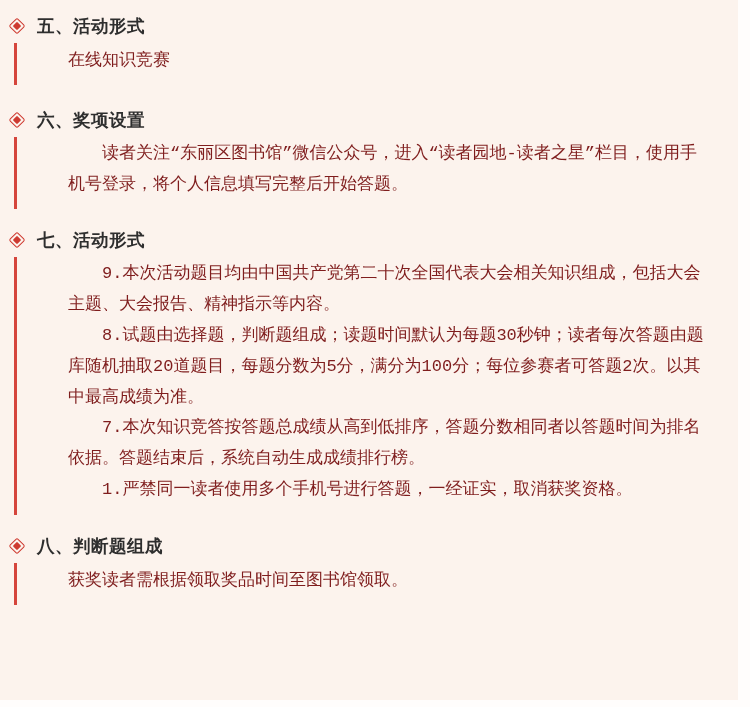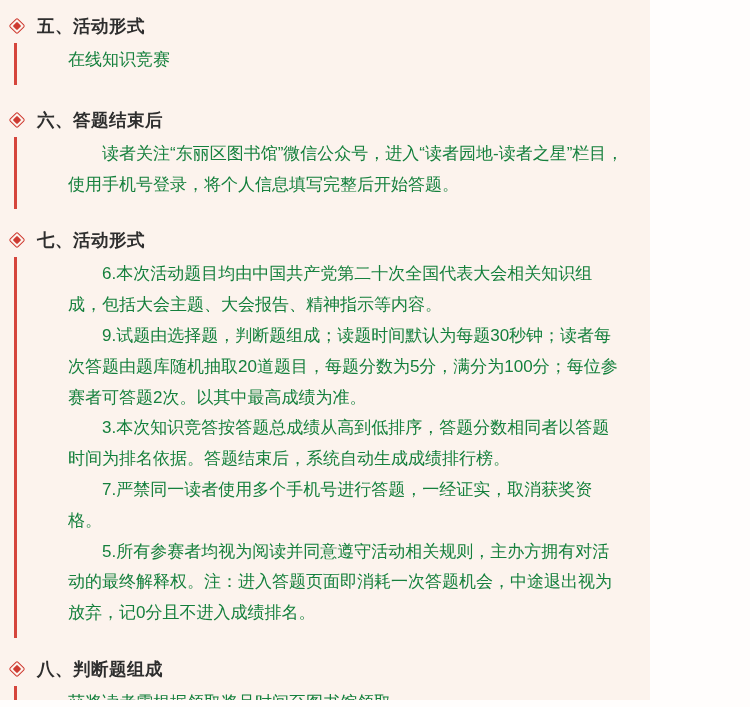--- a/index.html
+++ b/index.html
@@ -3,21 +3,21 @@
 <meta charset="utf-8">
 <style>
   html,body{margin:0;padding:0;}
   body{
     width:750px;height:707px;
     background:#fffdfc;
     font-family:"Liberation Sans","DejaVu Sans",sans-serif;
     -webkit-font-smoothing:antialiased;
   }
   .page{
-    width:650px;height:700px;
+    width:738px;height:700px;
     background:#fcf3ed;
     box-sizing:border-box;
     padding-top:14px;
     overflow:hidden;
   }
   .sec{margin:0 0 20px 0;}
   .sec.tight{margin-bottom:16px;}
   .sec-head{
     display:flex;align-items:center;
     padding-left:9px;height:24px;
@@ -39,28 +39,28 @@
     content:"";position:absolute;inset:2px;
     background:#ce3a30;border-radius:1px;
   }
   .sec-title{
     margin:0;font-size:17.5px;line-height:24px;
     font-weight:bold;color:#2e2e2e;letter-spacing:0.5px;
   }
   .sec-body{
     position:relative;
     padding:7px 26px 12px 68px;
-    font-size:17px;line-height:30.8px;color:#15803d;
+    font-size:17px;line-height:30.8px;color:#7f1d1d;
   }
   .rline{
     position:absolute;left:14px;top:5px;bottom:3px;width:3px;
     background:#d5453c;
   }
   .sec-body p{margin:0;}
-  .sec-body p.indent{text-indent:2em;}
+  .sec-body p.indent{text-indent:2em;font-family:Liberation Mono, monospace;}
 </style>
 </head>
 <body>
 
 <div class="page">
 
   <div class="sec">
     <div class="sec-head">
       <span class="diamond-box">
           <span class="diamond"></span>
@@ -71,42 +71,41 @@
       <span class="rline"></span>
       <p>在线知识竞赛</p>
     </div>
   </div>
 
   <div class="sec tight">
     <div class="sec-head">
       <span class="diamond-box">
           <span class="diamond"></span>
         </span>
-      <h2 class="sec-title">六、答题结束后</h2>
+      <h2 class="sec-title">六、奖项设置</h2>
     </div>
     <div class="sec-body">
       <span class="rline"></span>
       <p class="indent">读者关注“东丽区图书馆”微信公众号，进入“读者园地-读者之星”栏目，使用手机号登录，将个人信息填写完整后开始答题。</p>
     </div>
   </div>
 
   <div class="sec tight">
     <div class="sec-head">
       <span class="diamond-box">
           <span class="diamond"></span>
         </span>
       <h2 class="sec-title">七、活动形式</h2>
     </div>
     <div class="sec-body">
       <span class="rline"></span>
-      <p class="indent">6.本次活动题目均由中国共产党第二十次全国代表大会相关知识组成，包括大会主题、大会报告、精神指示等内容。</p>
-      <p class="indent">9.试题由选择题，判断题组成；读题时间默认为每题30秒钟；读者每次答题由题库随机抽取20道题目，每题分数为5分，满分为100分；每位参赛者可答题2次。以其中最高成绩为准。</p>
-      <p class="indent">3.本次知识竞答按答题总成绩从高到低排序，答题分数相同者以答题时间为排名依据。答题结束后，系统自动生成成绩排行榜。</p>
-      <p class="indent">7.严禁同一读者使用多个手机号进行答题，一经证实，取消获奖资格。</p>
-      <p class="indent">5.所有参赛者均视为阅读并同意遵守活动相关规则，主办方拥有对活动的最终解释权。注：进入答题页面即消耗一次答题机会，中途退出视为放弃，记0分且不进入成绩排名。</p>
+      <p class="indent">9.本次活动题目均由中国共产党第二十次全国代表大会相关知识组成，包括大会主题、大会报告、精神指示等内容。</p>
+      <p class="indent">8.试题由选择题，判断题组成；读题时间默认为每题30秒钟；读者每次答题由题库随机抽取20道题目，每题分数为5分，满分为100分；每位参赛者可答题2次。以其中最高成绩为准。</p>
+      <p class="indent">7.本次知识竞答按答题总成绩从高到低排序，答题分数相同者以答题时间为排名依据。答题结束后，系统自动生成成绩排行榜。</p>
+      <p class="indent">1.严禁同一读者使用多个手机号进行答题，一经证实，取消获奖资格。</p>
     </div>
   </div>
 
   <div class="sec">
     <div class="sec-head">
       <span class="diamond-box">
           <span class="diamond"></span>
         </span>
       <h2 class="sec-title">八、判断题组成</h2>
     </div>

